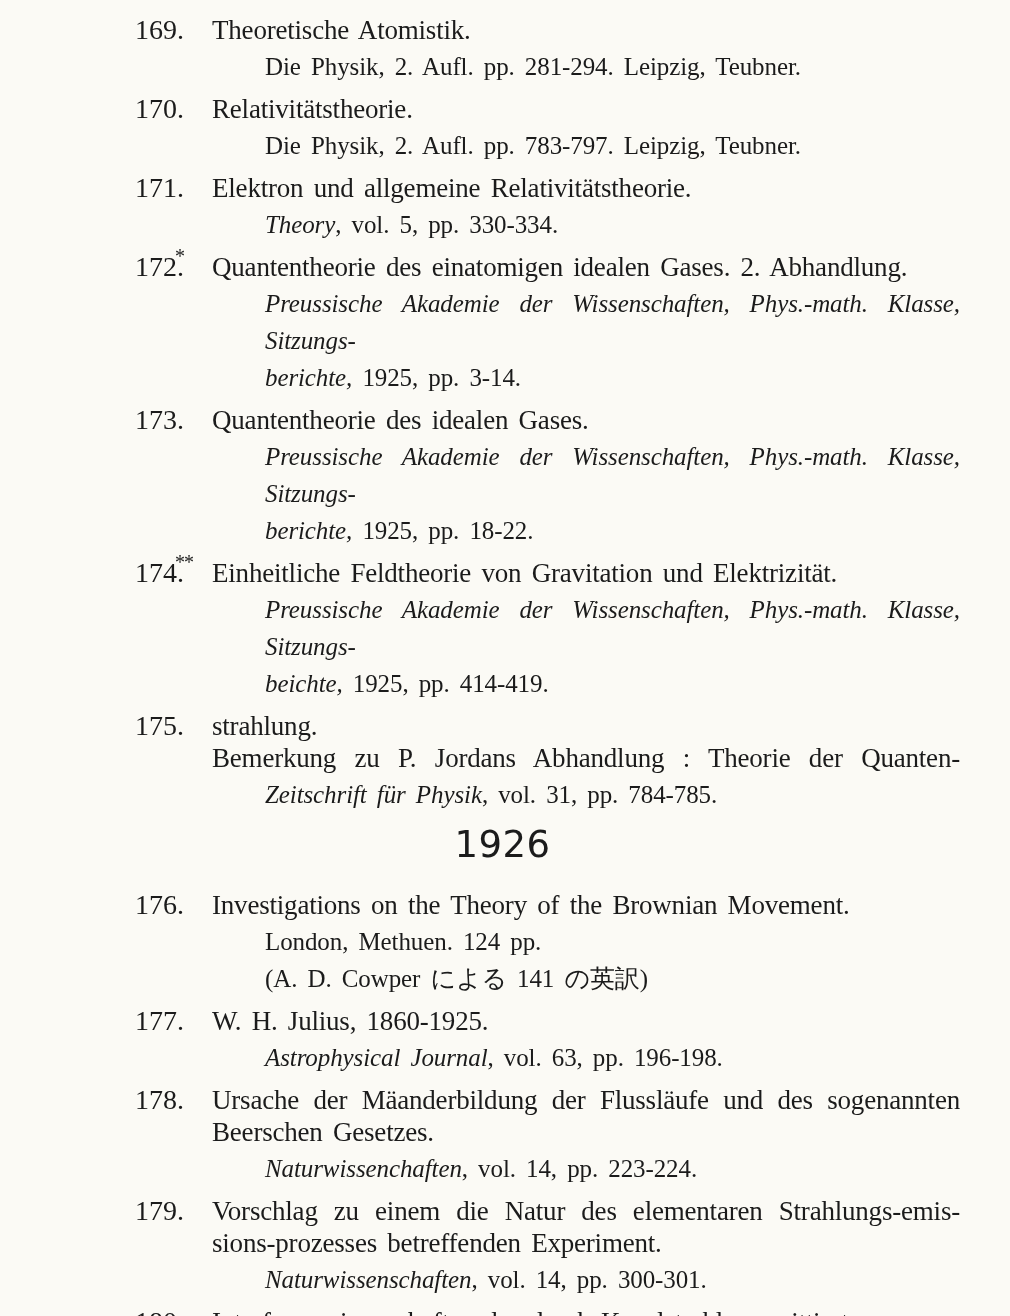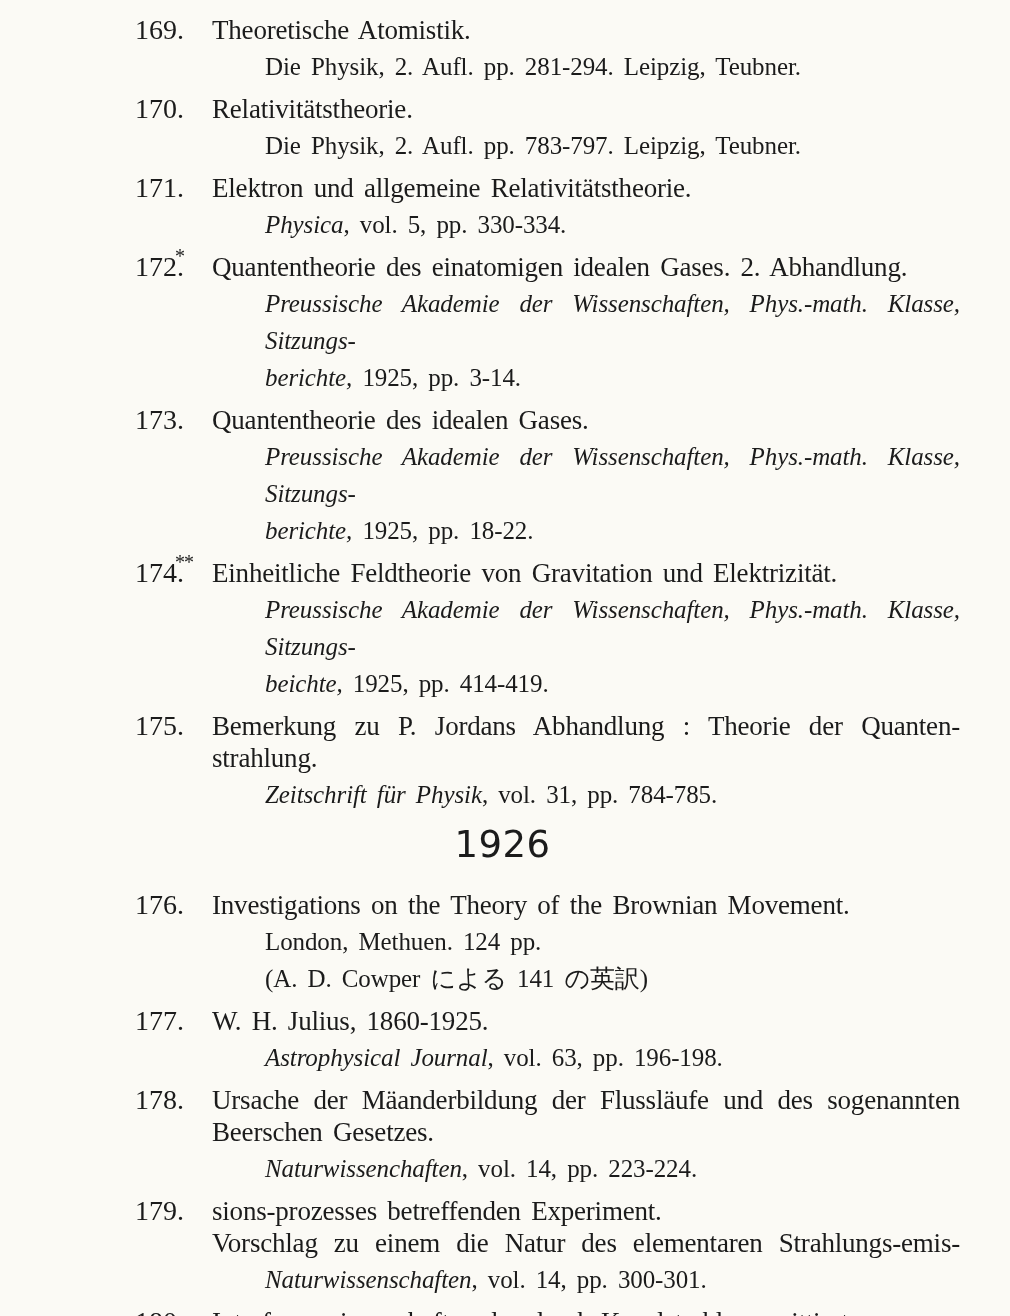--- a/index.html
+++ b/index.html
@@ -110,21 +110,21 @@
     </div>
   </li>
 
   <li class="entry">
     <span class="num"><span class="n">171.</span></span>
     <div class="content">
       <div class="title">
             <div class="tline">Elektron und allgemeine Relativitätstheorie.</div>
           </div>
       <div class="details">
-            <div class="dline"><span class="it">Physica</span><span>,  vol. 5,  pp. 330-334.</span></div>
+            <div class="dline"><span class="it">Theory</span><span>,  vol. 5,  pp. 330-334.</span></div>
           </div>
     </div>
   </li>
 
   <li class="entry">
     <span class="num"><span class="n">172.</span><span class="mark">*</span></span>
     <div class="content">
       <div class="title">
             <div class="tline">Quantentheorie des einatomigen idealen Gases. 2. Abhandlung.</div>
           </div>
@@ -158,22 +158,22 @@
             <div class="dline jl"><span class="it">Preussische Akademie der Wissenschaften, Phys.-math. Klasse, Sitzungs-</span></div>
             <div class="dline"><span class="it">beichte,</span><span>  1925,  pp. 414-419.</span></div>
           </div>
     </div>
   </li>
 
   <li class="entry">
     <span class="num"><span class="n">175.</span></span>
     <div class="content">
       <div class="title">
+            <div class="tline">strahlung.</div>
             <div class="tline jl">Bemerkung zu P. Jordans Abhandlung : Theorie der Quanten-</div>
-            <div class="tline">strahlung.</div>
           </div>
       <div class="details">
             <div class="dline"><span class="it">Zeitschrift für Physik</span><span>,  vol. 31,  pp. 784-785.</span></div>
           </div>
     </div>
   </li>
 </ol>
   <h2 class="year">1926</h2>
   <ol class="entries" id="list-after">
   <li class="entry">
@@ -211,22 +211,22 @@
       <div class="details">
             <div class="dline"><span class="it">Naturwissenchaften</span><span>,  vol. 14,  pp. 223-224.</span></div>
           </div>
     </div>
   </li>
 
   <li class="entry">
     <span class="num"><span class="n">179.</span></span>
     <div class="content">
       <div class="title">
+            <div class="tline jl">Vorschlag zu einem die Natur des elementaren Strahlungs-emis-</div>
             <div class="tline">sions-prozesses betreffenden Experiment.</div>
-            <div class="tline jl">Vorschlag zu einem die Natur des elementaren Strahlungs-emis-</div>
           </div>
       <div class="details">
             <div class="dline"><span class="it">Naturwissenschaften</span><span>,  vol. 14,  pp. 300-301.</span></div>
           </div>
     </div>
   </li>
 
   <li class="entry">
     <span class="num"><span class="n">180.</span></span>
     <div class="content">

